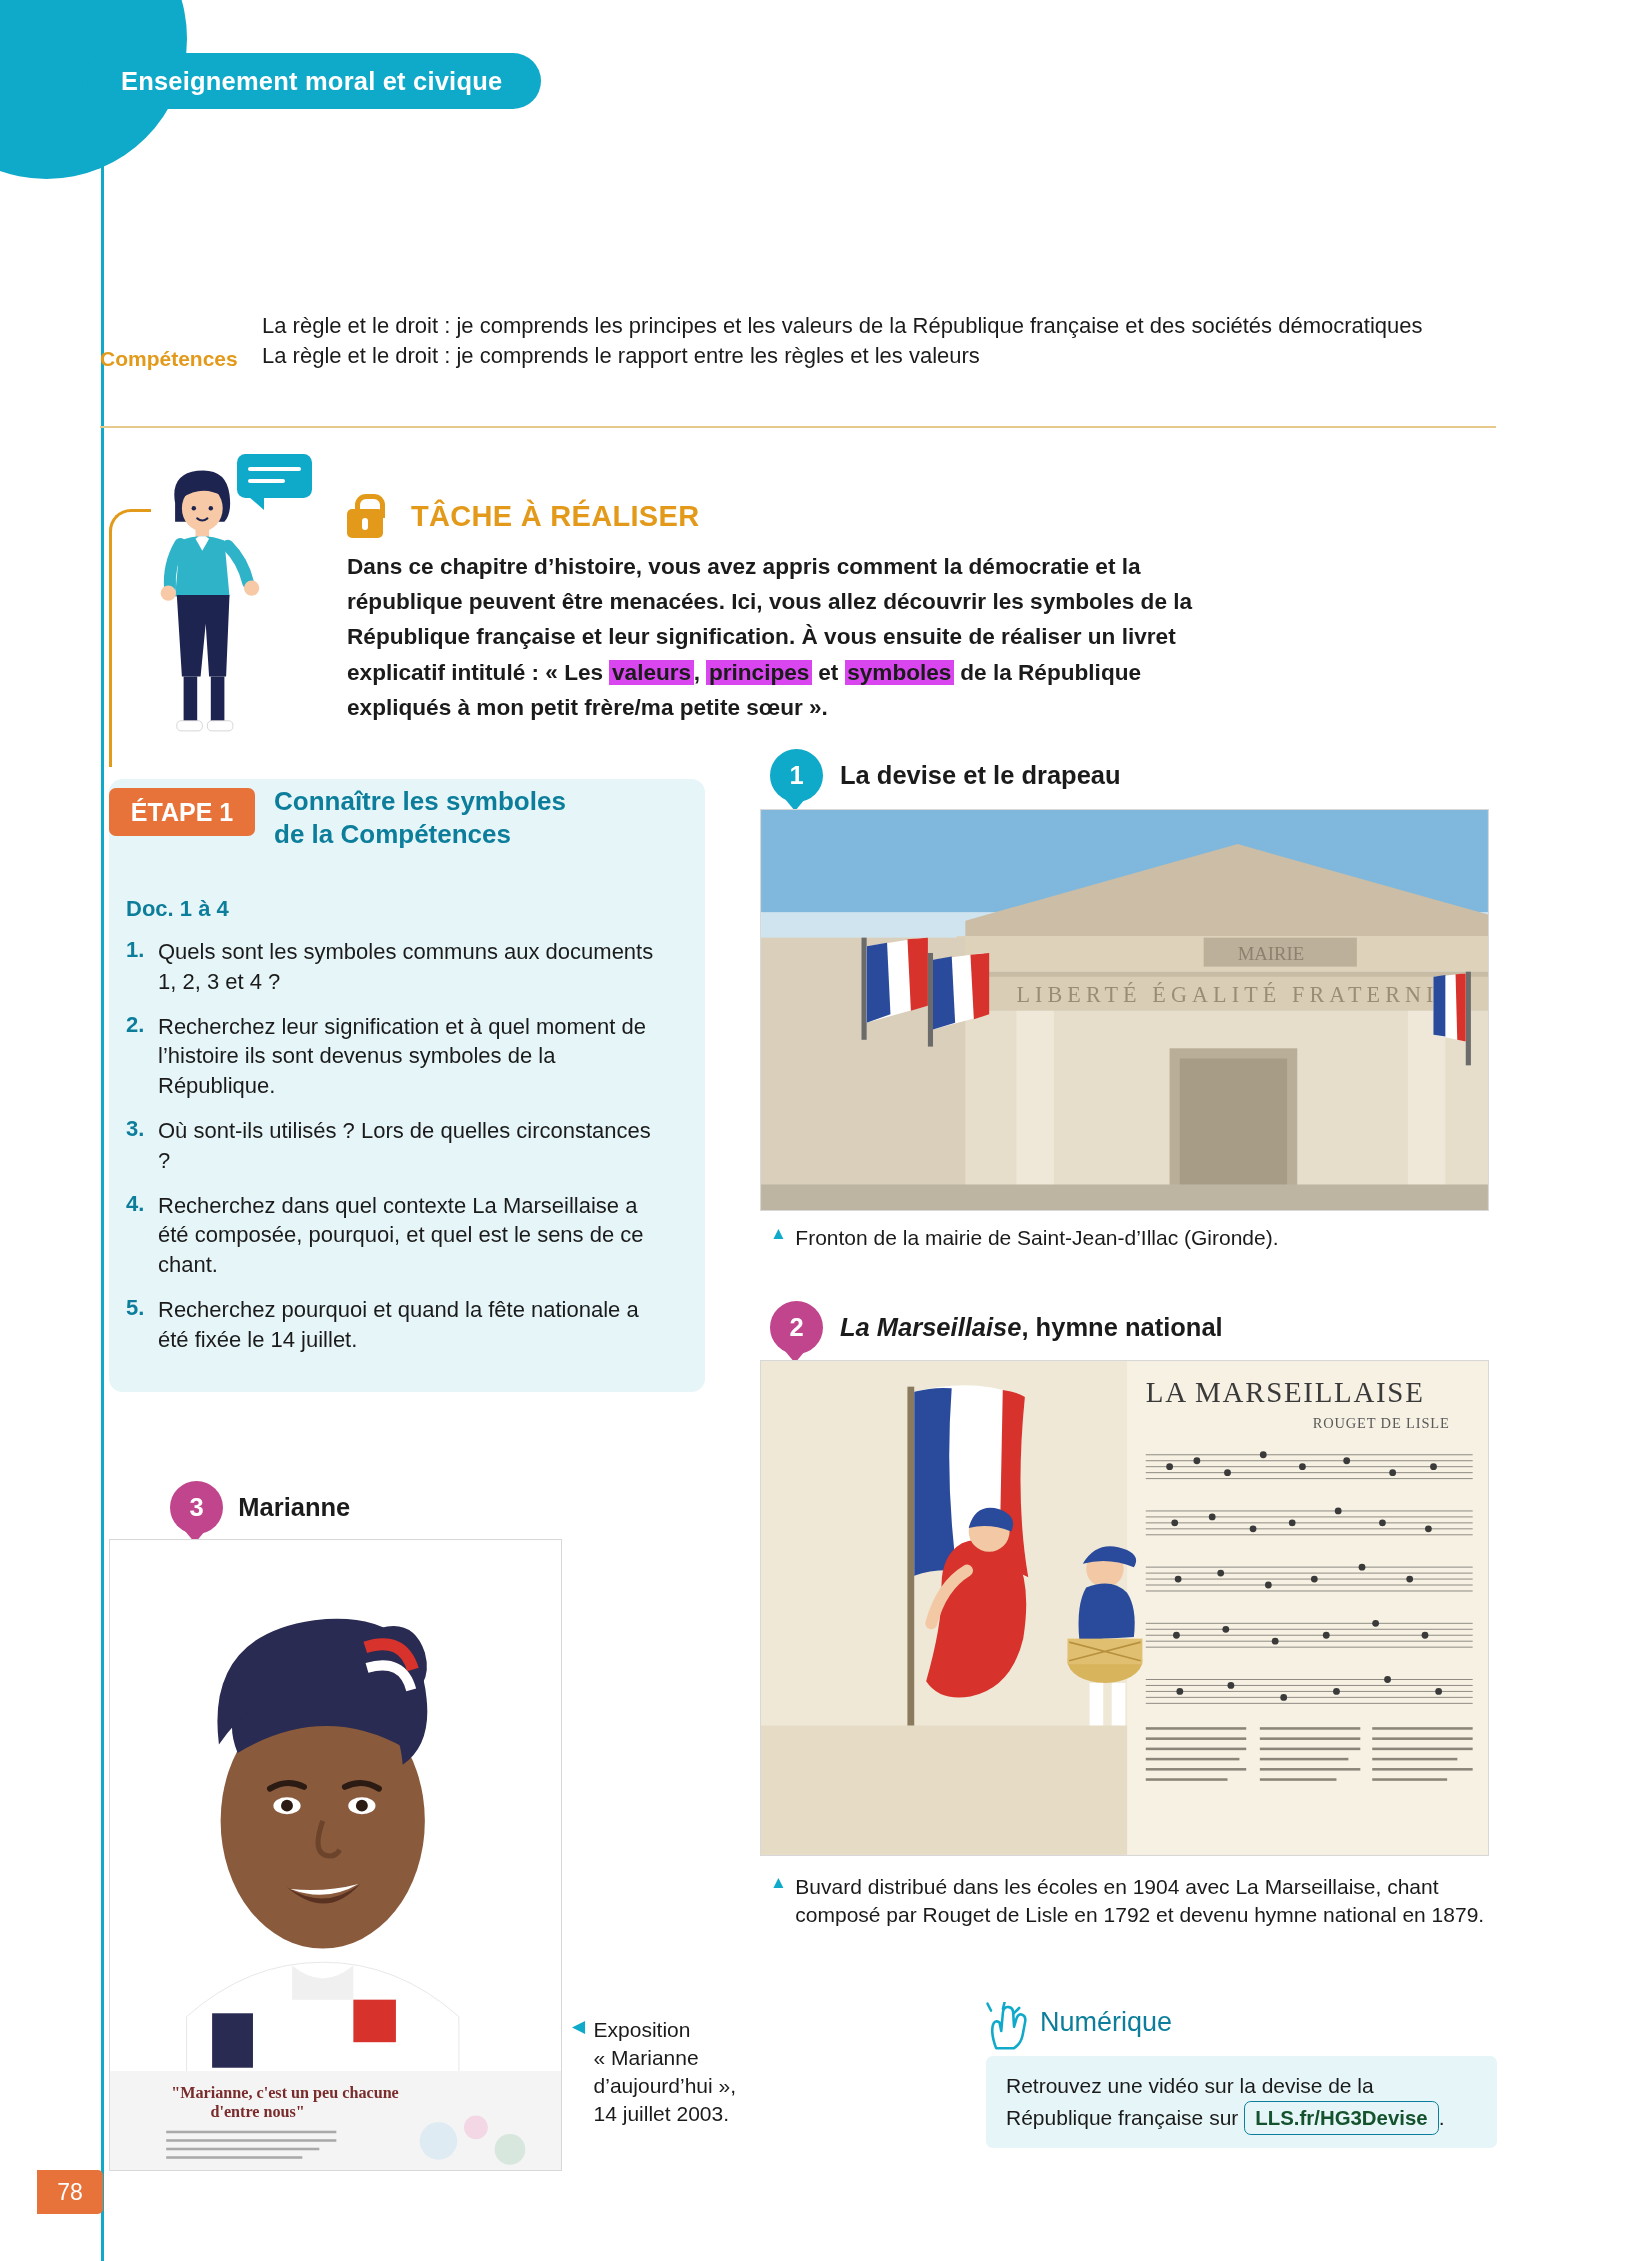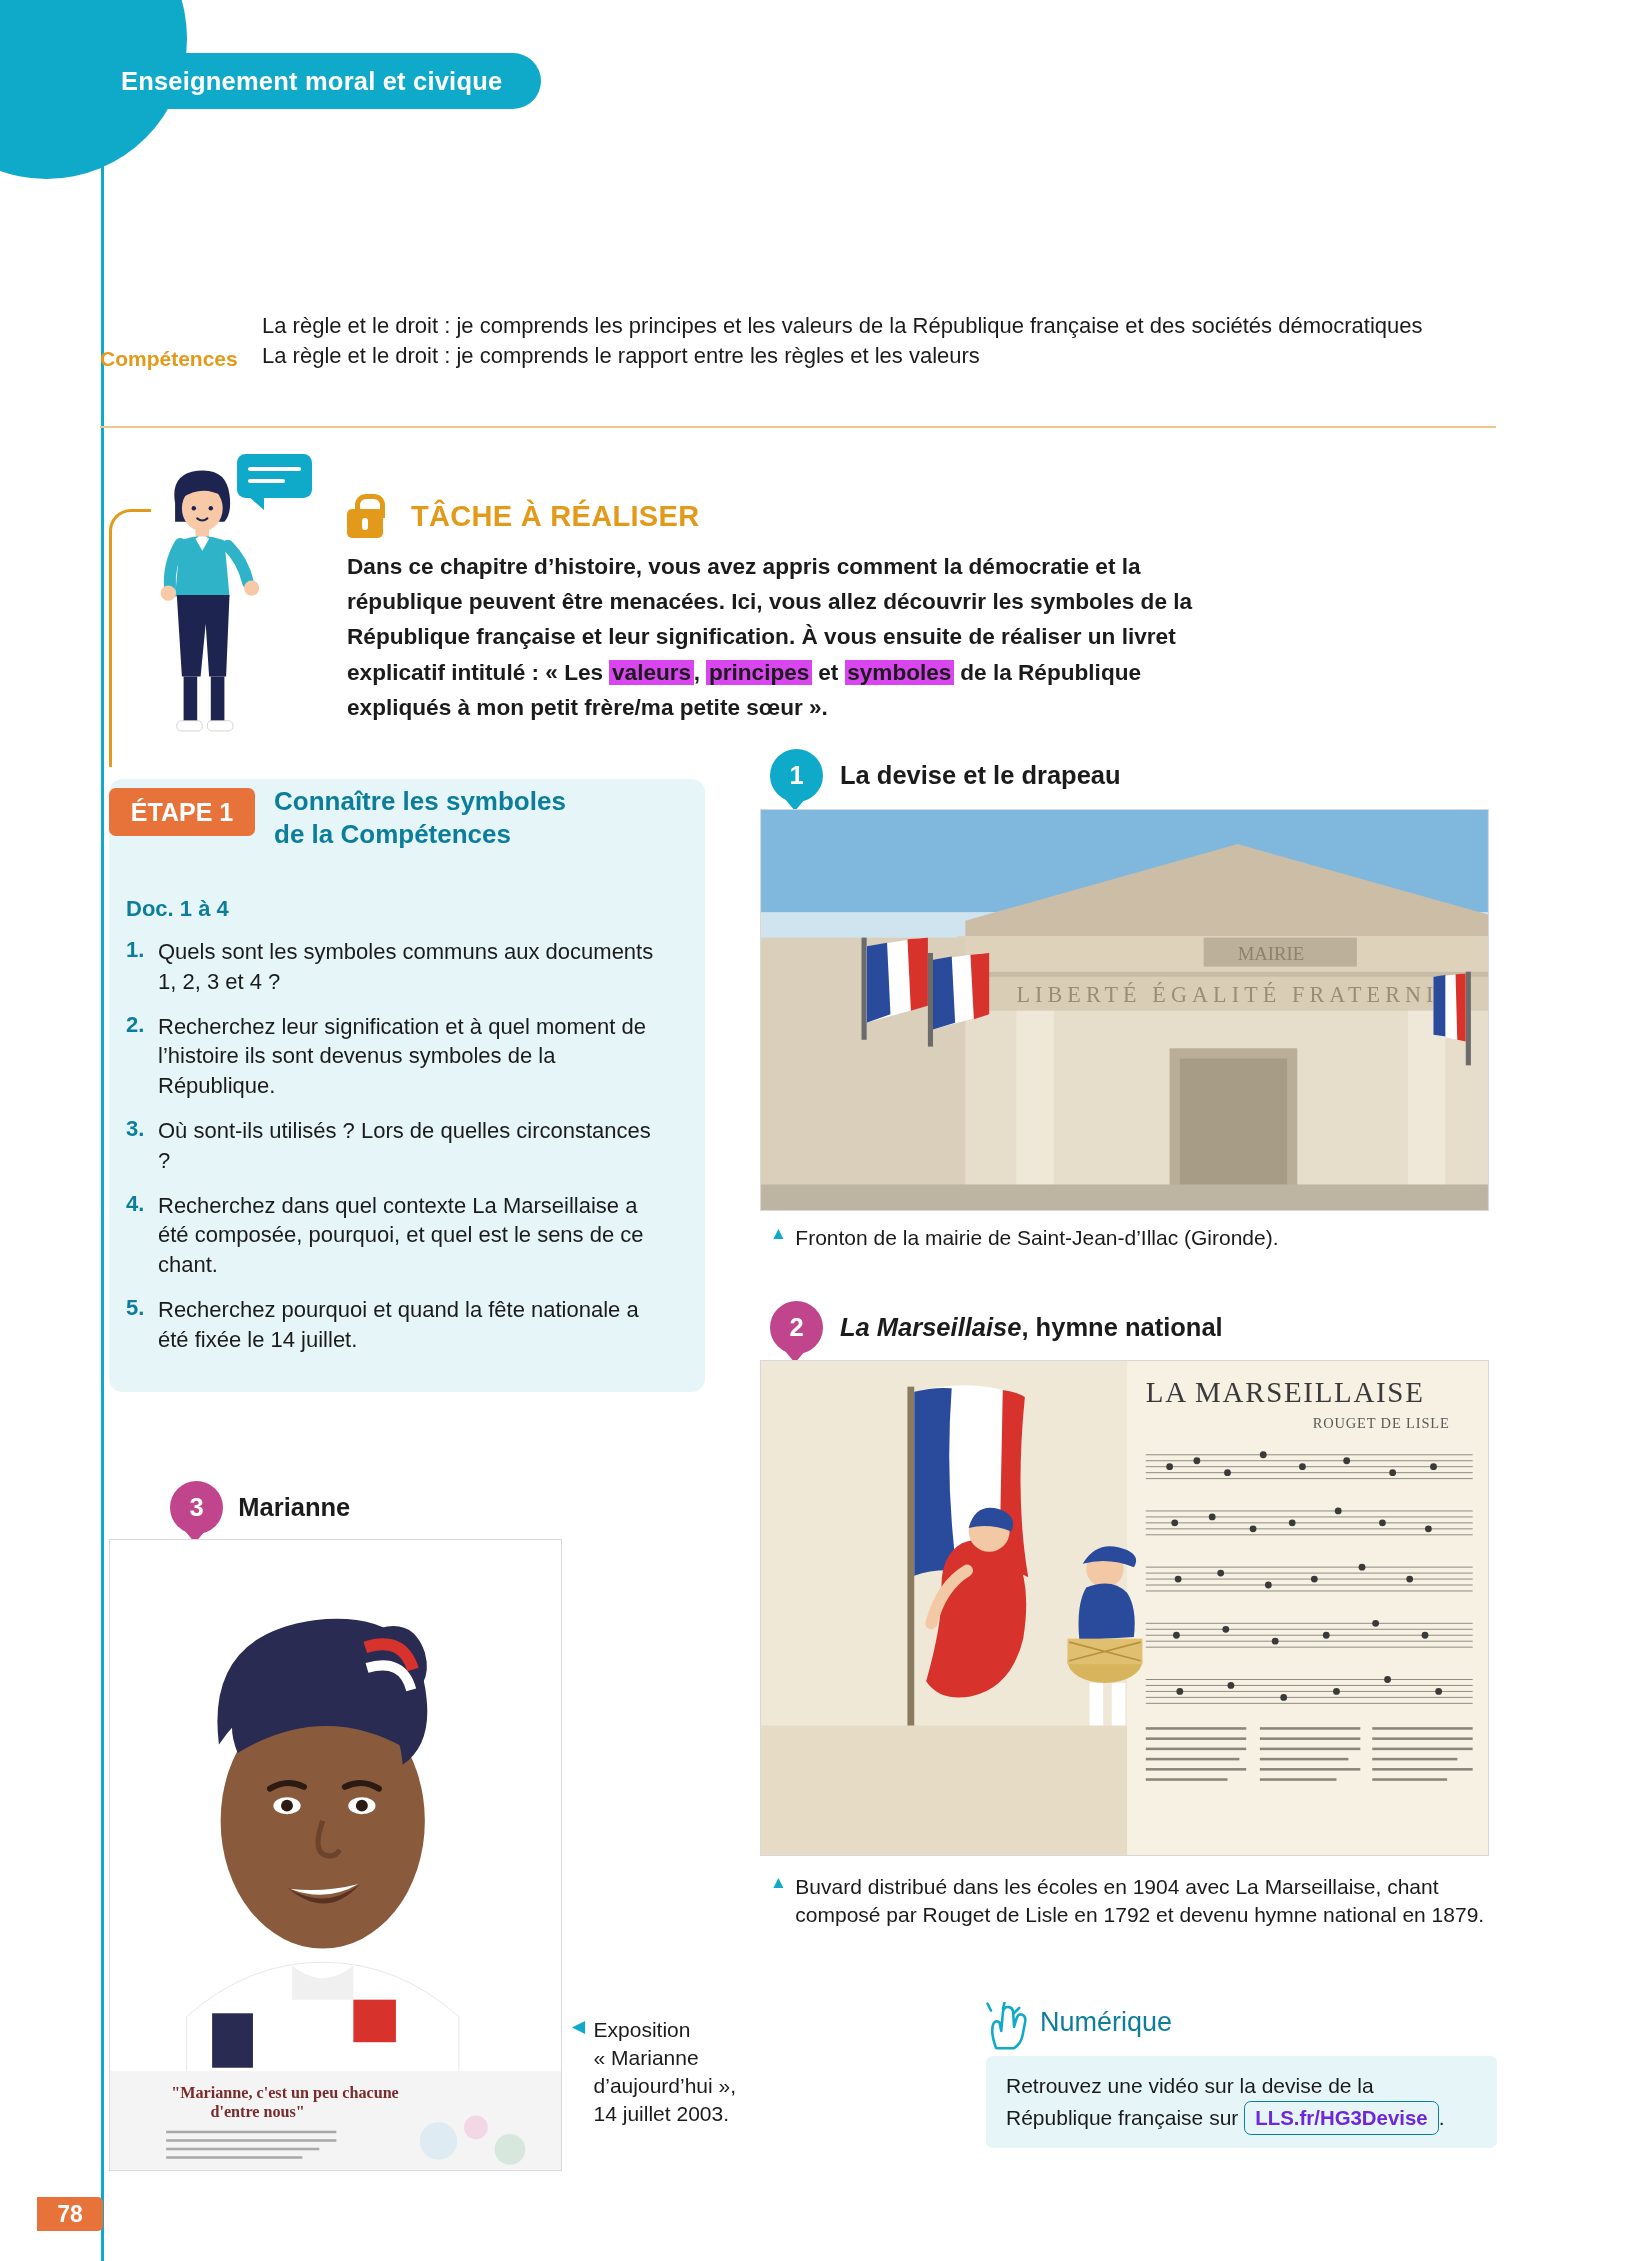--- a/index.html
+++ b/index.html
@@ -151,27 +151,27 @@
   .num-box{
     position:absolute;left:986px;top:2056px;width:511px;height:92px;background:#e6f5f8;border-radius:6.8px;
   }
   .num-title{position:absolute;left:1040px;top:2007px;color:#0c7e9b;font-weight:normal;font-size:27px;}
   .num-hand{position:absolute;left:979px;top:2002px;width:53px;height:53px;}
   .num-text{
     position:absolute;left:1006px;top:2071px;width:477px;font-size:21px;line-height:1.42;text-align:left;
   }
   .lls{
     display:inline-block;border:1.7px solid #0c7e9b;border-radius:6.8px;padding:1.7px 10.2px;
-    color:#6d28d9;font-weight:bold;font-size:20.4px;
+    color:#14532d;font-weight:bold;font-size:20.4px;
   }
 
   
   .pagenum{
-    position:absolute;left:37px;bottom:30px;width:66px;height:34px;background:#e8733a;
-    color:#fff;font-weight:bold;font-size:23px;display:flex;align-items:center;justify-content:center;
+    position:absolute;left:37px;bottom:47px;width:66px;height:44px;background:#e8733a;
+    color:#fff;font-weight:normal;font-size:23px;display:flex;align-items:center;justify-content:center;
     border-radius:0 5.1px 5.1px 0;
   }
 </style>
 </head>
 <body>
 
 <div class="page">
 
   <div class="corner-blob"></div>
   <div class="left-rule"></div>

